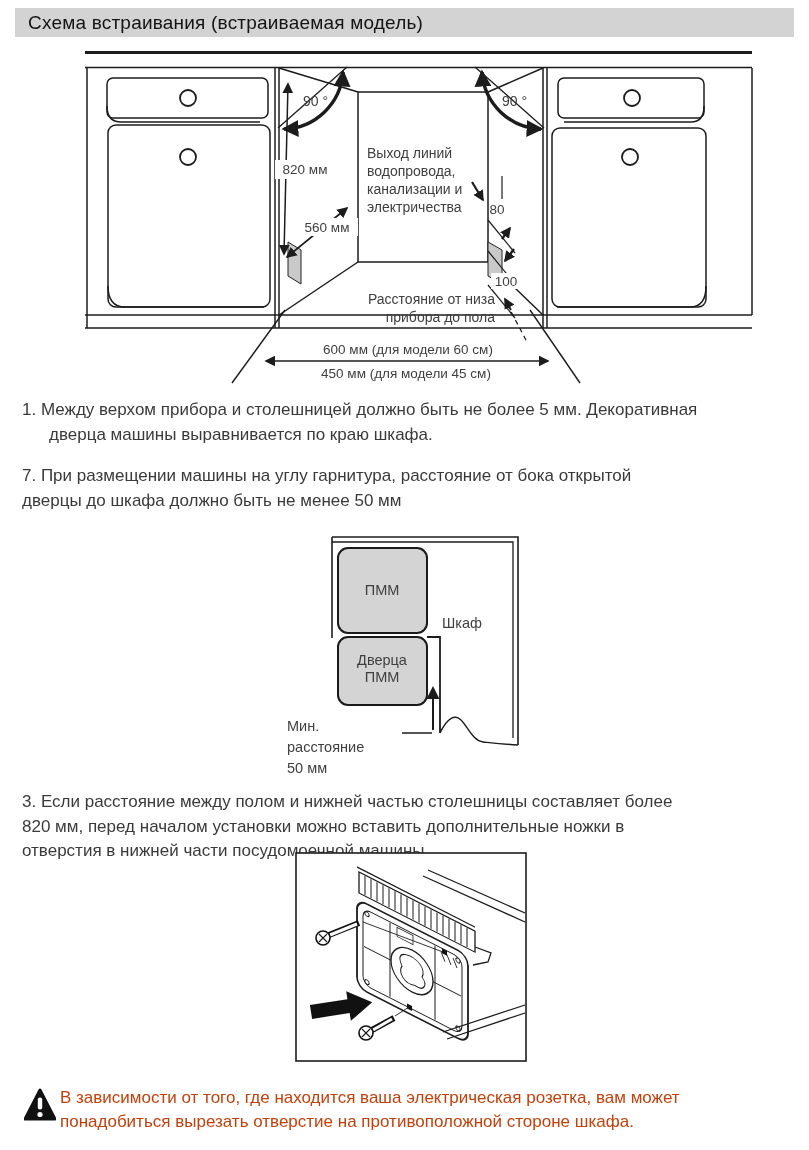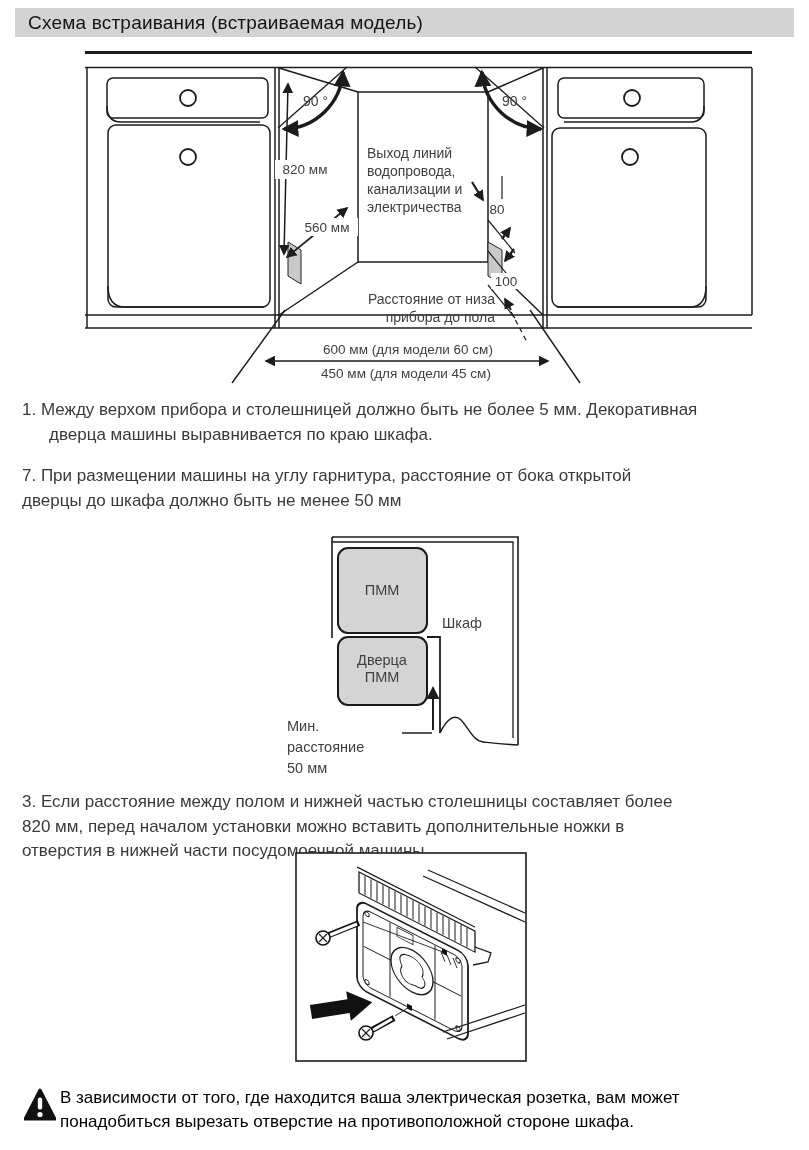--- a/index.html
+++ b/index.html
@@ -14,21 +14,21 @@
   #page-header .ttl{
     font-size:19px;font-weight:normal;color:#141414;line-height:29px;padding-left:13px;
     letter-spacing:.2px;
   }
   .para{
     left:22px;width:772px;font-size:17px;line-height:24.5px;color:#3a3a3a;
     white-space:pre-line;
   }
   .p-hang{padding-left:27px;text-indent:-27px;}
   #warn-text{
-    left:60px;top:1086px;width:740px;font-size:17px;line-height:24px;color:#000000;
+    left:60px;top:1086px;width:740px;font-size:17px;line-height:24px;color:#c2410c;
     white-space:pre-line;
   }
   svg{font-family:"Liberation Sans",sans-serif;}
   svg .ln{stroke:#1c1c1c;fill:none;}
   svg .txt{fill:#3f3f3f;font-size:14px;}
   svg .txtm{fill:#3f3f3f;font-size:13.5px;text-anchor:middle;}
   svg .txte{fill:#3f3f3f;font-size:14px;text-anchor:end;}
   svg .wbg{fill:#ffffff;stroke:none;}
   svg .grayfill{fill:#c9c9c9;stroke:#222;stroke-width:1;}
   svg .boxfill{fill:#d4d4d4;stroke:#1a1a1a;stroke-width:2;}

